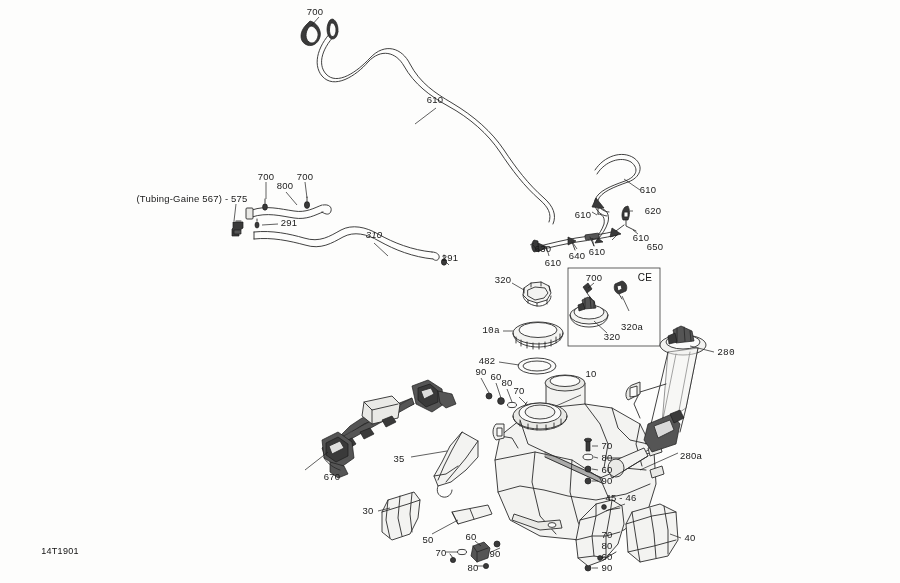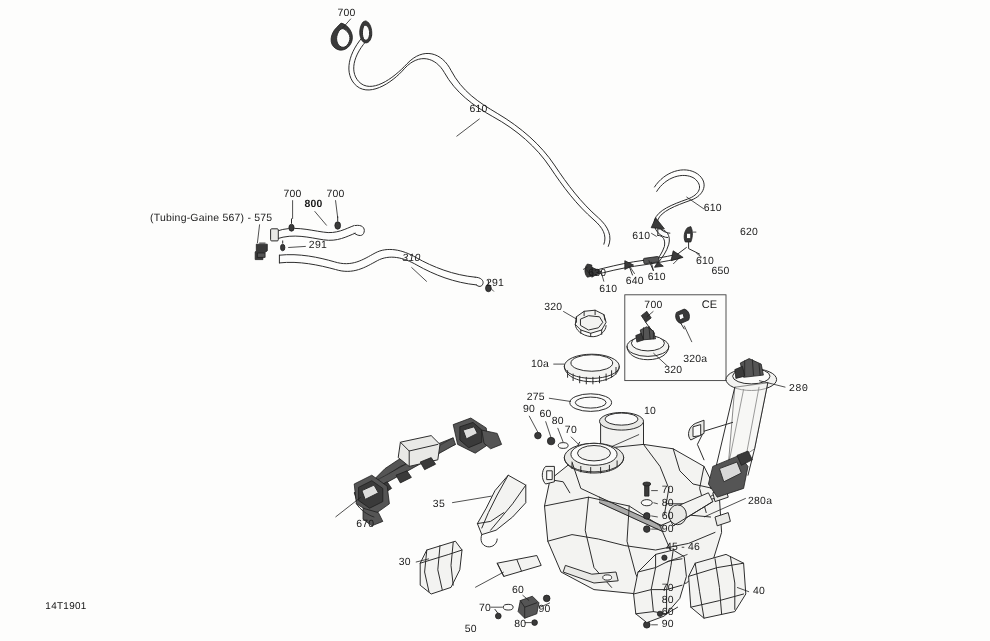--- a/index.html
+++ b/index.html
@@ -434,55 +434,55 @@
       <path class="ln" d="M628 552 L 654 546 L 676 540"></path>
     </g>
     <path class="leader" d="M681 538 L 670 534"></path>
 
   </svg>
 
   <div id="callout-layer">
       <div class="lbl" id="c-700-top" style="left: 315px; top: 12px;">700</div>
       <div class="lbl" id="c-610-top" style="left: 435px; top: 100px;">610</div>
       <div class="lbl" id="c-700-left" style="left: 266px; top: 177px;">700</div>
-      <div class="lbl" id="c-800" style="left: 285px; top: 186px; font-weight: bold;">800</div>
+      <div class="lbl" id="c-800" style="left: 285px; top: 186px;">800</div>
       <div class="lbl" id="c-700-right" style="left: 305px; top: 177px;">700</div>
       <div class="lbl" id="c-tubing" style="left: 192px; top: 199px;">(Tubing-Gaine 567) - 575</div>
       <div class="lbl" id="c-291-upper" style="left: 289px; top: 223px;">291</div>
       <div class="lbl" id="c-310" style="left: 374px; top: 235px; font-style: italic;">310</div>
       <div class="lbl" id="c-291-right" style="left: 450px; top: 258px;">291</div>
       <div class="lbl" id="c-610-coil" style="left: 648px; top: 190px;">610</div>
       <div class="lbl" id="c-610-elbow" style="left: 583px; top: 215px;">610</div>
-      <div class="lbl" id="c-620" style="left: 653px; top: 211px; margin-left: 28px;">620</div>
+      <div class="lbl" id="c-620" style="left: 653px; top: 211px;">620</div>
       <div class="lbl" id="c-610-620" style="left: 641px; top: 238px;">610</div>
       <div class="lbl" id="c-630" style="left: 543px; top: 249px;">630</div>
       <div class="lbl" id="c-610-low" style="left: 553px; top: 263px;">610</div>
       <div class="lbl" id="c-640" style="left: 577px; top: 256px;">640</div>
       <div class="lbl" id="c-610-mid" style="left: 597px; top: 252px;">610</div>
       <div class="lbl" id="c-650" style="left: 615px; top: 247px; margin-left: 40px;">650</div>
       <div class="lbl" id="c-320-cap" style="left: 503px; top: 280px;">320</div>
-      <div class="lbl" id="c-10a" style="left: 491px; top: 331px;">10a</div>
+      <div class="lbl" id="c-10a" style="left: 491px; top: 331px; font-family: Liberation Mono, monospace;">10a</div>
       <div class="lbl" id="c-280" style="left: 726px; top: 353px; font-family: Liberation Mono, monospace;">280</div>
-      <div class="lbl" id="c-275" style="left: 487px; top: 361px;">275</div>
+      <div class="lbl" id="c-275" style="left: 487px; top: 361px;">482</div>
       <div class="lbl" id="c-90-a" style="left: 481px; top: 372px;">90</div>
       <div class="lbl" id="c-60-a" style="left: 496px; top: 377px;">60</div>
       <div class="lbl" id="c-80-a" style="left: 507px; top: 383px;">80</div>
       <div class="lbl" id="c-70-a" style="left: 519px; top: 391px;">70</div>
       <div class="lbl" id="c-10" style="left: 591px; top: 374px;">10</div>
       <div class="lbl" id="c-35" style="left: 399px; top: 459px;">35</div>
       <div class="lbl" id="c-670" style="left: 296px; top: 477px; margin-left: 36px;">670</div>
       <div class="lbl" id="c-70-r1" style="left: 607px; top: 446px;">70</div>
       <div class="lbl" id="c-80-r1" style="left: 607px; top: 458px;">80</div>
       <div class="lbl" id="c-60-r1" style="left: 607px; top: 470px;">60</div>
       <div class="lbl" id="c-90-r1" style="left: 607px; top: 481px;">90</div>
       <div class="lbl" id="c-280a" style="left: 691px; top: 456px;">280a</div>
       <div class="lbl" id="c-30" style="left: 368px; top: 511px;">30</div>
       <div class="lbl" id="c-45-46" style="left: 621px; top: 498px;">45 - 46</div>
       <div class="lbl" id="c-40" style="left: 690px; top: 538px;">40</div>
-      <div class="lbl" id="c-50" style="left: 428px; top: 540px; margin-top: 32px;">50</div>
+      <div class="lbl" id="c-50" style="left: 428px; top: 540px;">50</div>
       <div class="lbl" id="c-60-b" style="left: 471px; top: 537px;">60</div>
       <div class="lbl" id="c-90-b" style="left: 495px; top: 554px;">90</div>
       <div class="lbl" id="c-70-b" style="left: 441px; top: 553px;">70</div>
       <div class="lbl" id="c-80-b" style="left: 473px; top: 568px;">80</div>
       <div class="lbl" id="c-70-r2" style="left: 607px; top: 535px;">70</div>
       <div class="lbl" id="c-80-r2" style="left: 607px; top: 546px;">80</div>
       <div class="lbl" id="c-60-r2" style="left: 607px; top: 557px;">60</div>
       <div class="lbl" id="c-90-r2" style="left: 607px; top: 568px;">90</div>
     </div>
   <div id="inset-layer">

